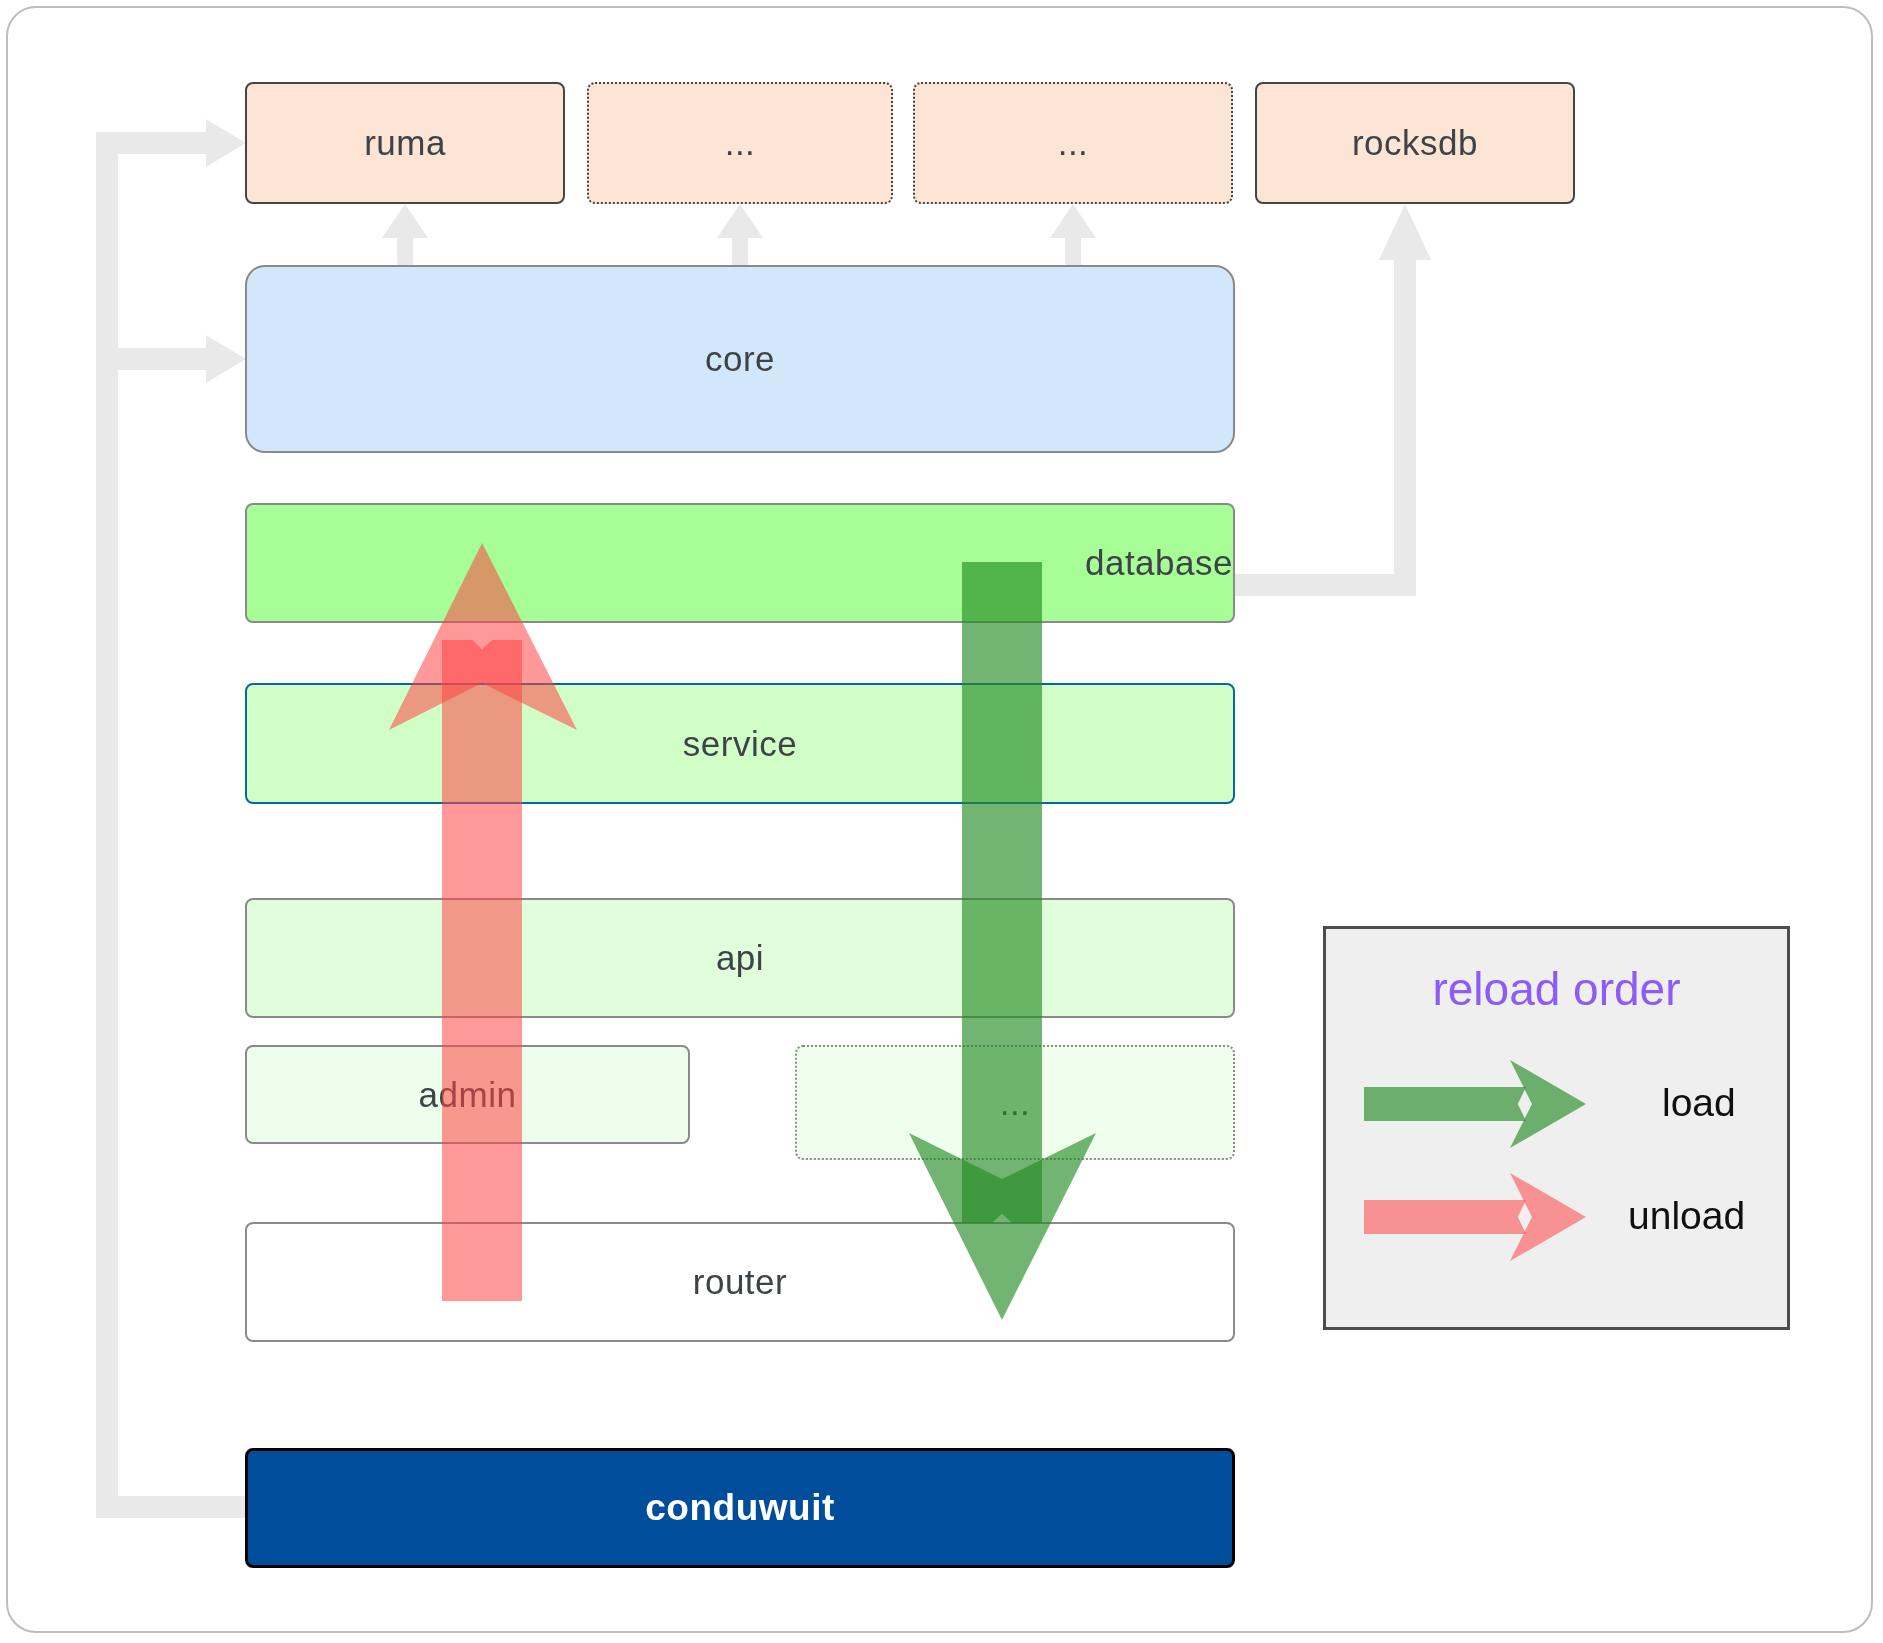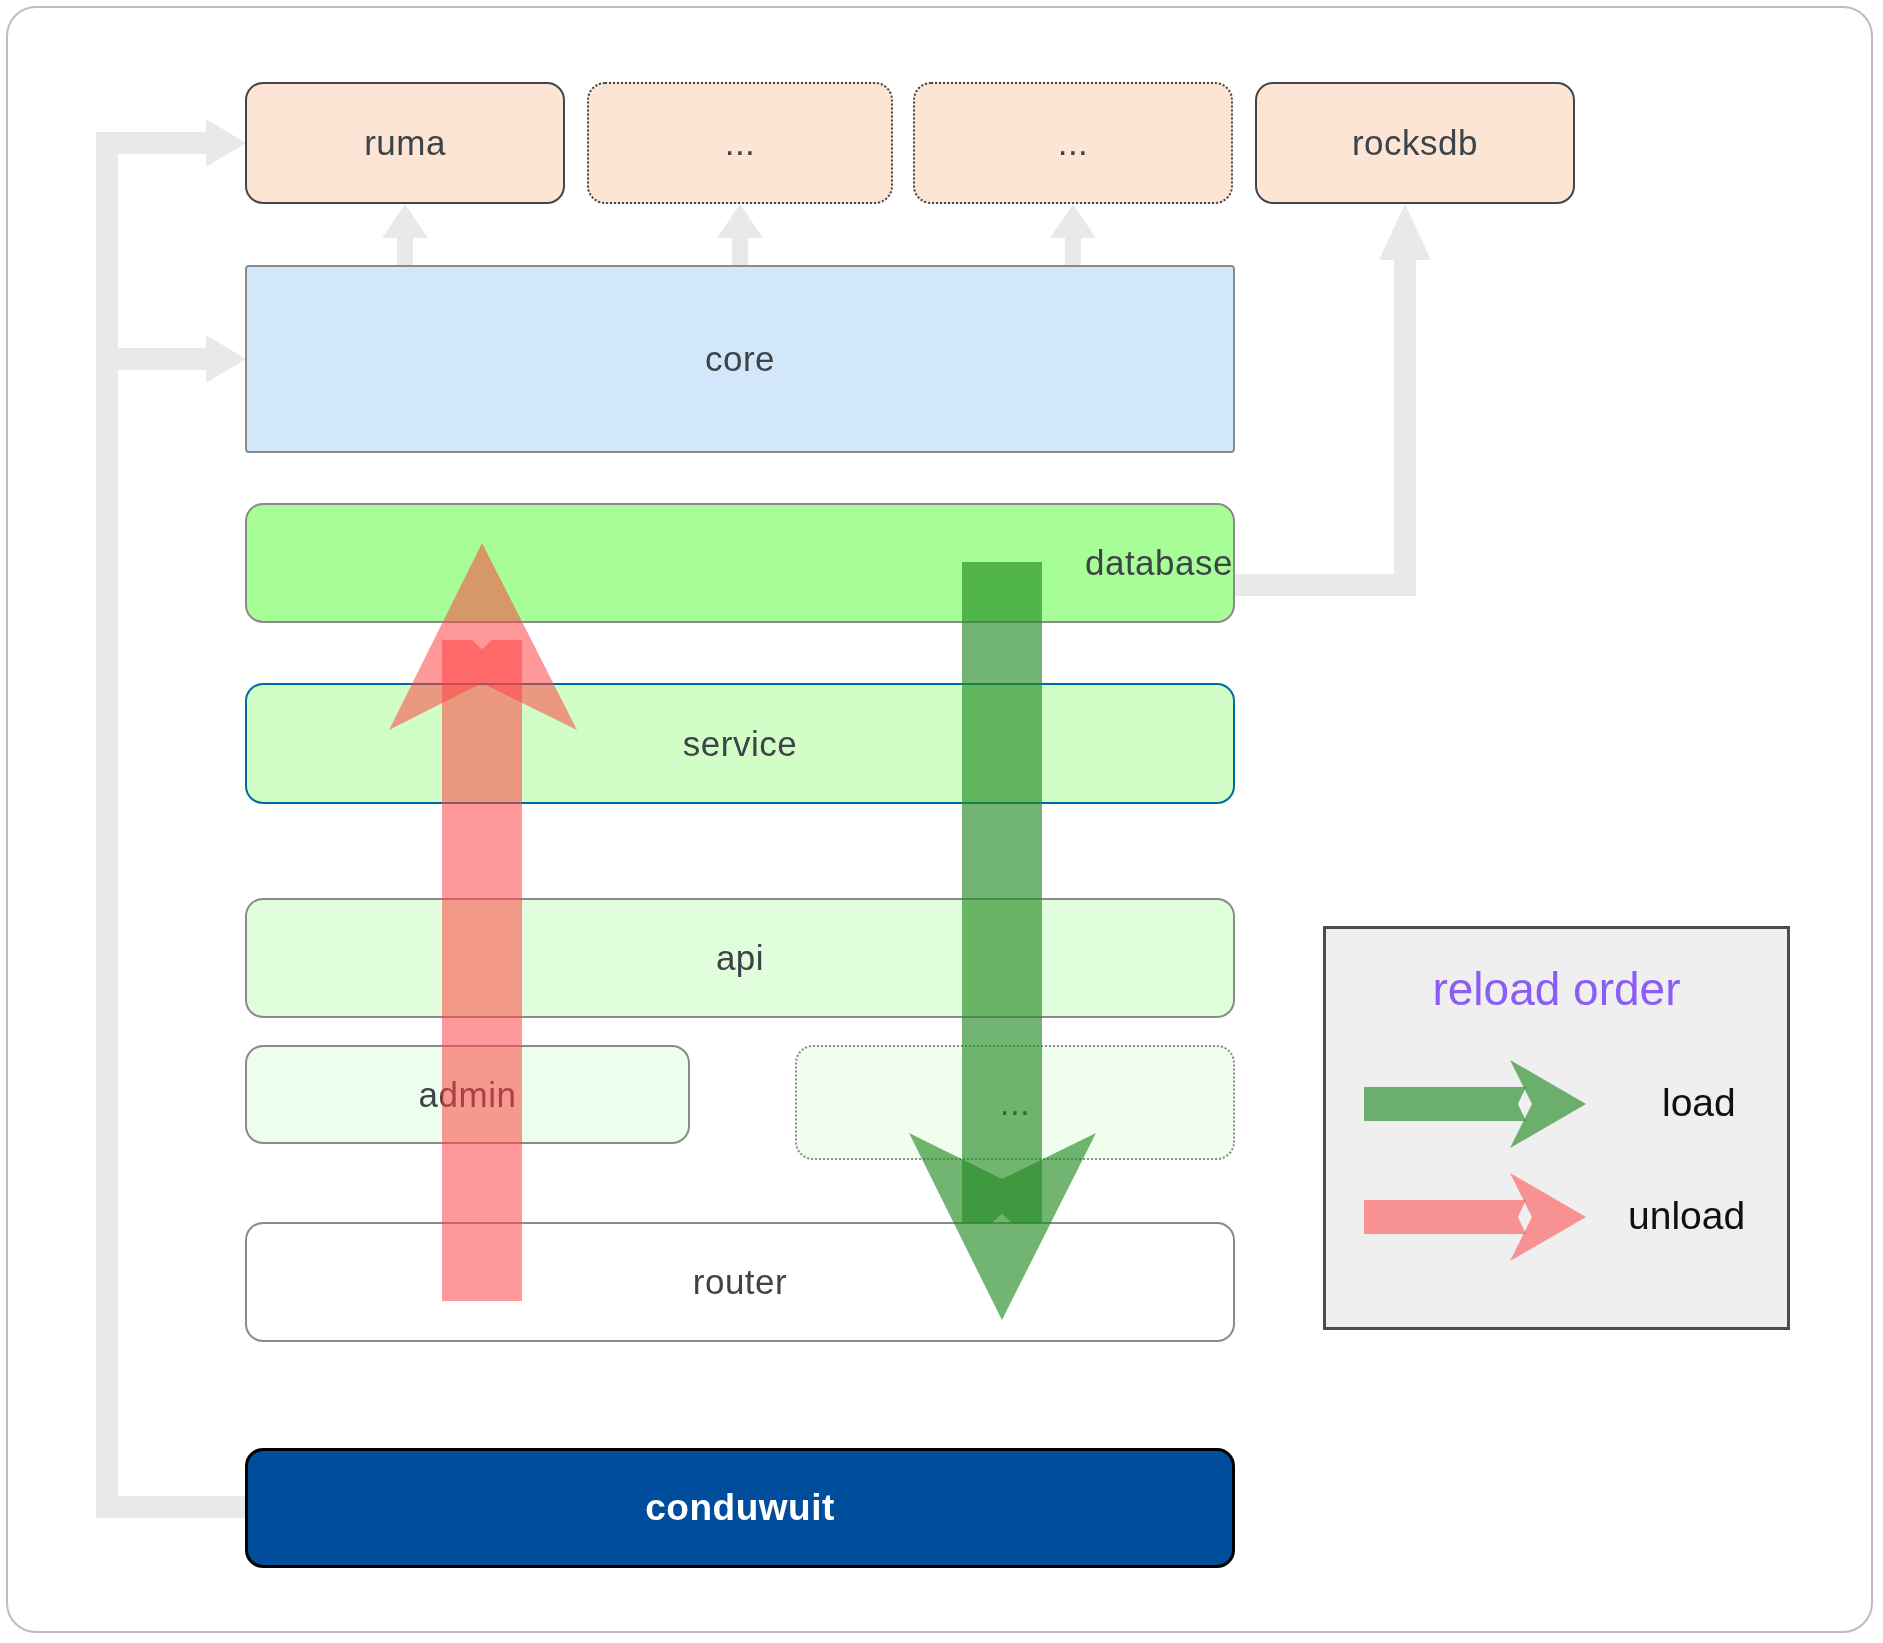--- a/index.html
+++ b/index.html
@@ -1,21 +1,21 @@
 <!DOCTYPE html>
 <html><head>
 <meta charset="utf-8">
 <style>
   html,body{margin:0;padding:0;background:#ffffff;}
   #stage{position:relative;width:1883px;height:1643px;background:#ffffff;overflow:hidden;
          font-family:"Liberation Sans", sans-serif;}
   .frame{position:absolute;left:6px;top:6px;width:1867px;height:1627px;
          border:2px solid #bdbdbd;border-radius:30px;box-sizing:border-box;}
   .box{position:absolute;box-sizing:border-box;display:flex;align-items:center;justify-content:center;
-       font-size:35px;color:#3d4347;border-radius:18px;letter-spacing:.5px;}
+       font-size:35px;color:#3d4347;border-radius:8px;letter-spacing:.5px;}
   .peach{background:#fce5d5;border:2.5px solid #454545;}
   .peach-dot{background:#fce5d5;border:2.5px dotted #454545;}
   .gray{position:absolute;background:#e9e9e9;}
   .tri{position:absolute;background:#e9e9e9;}
   .arrow-part{position:absolute;}
   .red-fill{background:rgba(255,68,68,0.55);}
   .green-fill{background:rgba(34,139,34,0.64);}
   .legend-title{position:absolute;width:467px;text-align:center;font-size:46px;color:#8b5cf6;}
   .legend-label{position:absolute;font-size:39px;color:#101010;}
 </style>
@@ -50,21 +50,21 @@
   <div class="box peach-dot" style="left:587px;top:82px;width:306px;height:122px;">
     <span>...</span>
   </div>
   <div class="box peach-dot" style="left:913px;top:82px;width:320px;height:122px;">
     <span>...</span>
   </div>
   <div class="box peach" style="left:1255px;top:82px;width:320px;height:122px;">
     <span>rocksdb</span>
   </div>
 
-  <div class="box" style="left:245px;top:265px;width:990px;height:188px;background:#d3e7fb;border:2px solid #8a8a8a;border-radius:4px;">
+  <div class="box" style="left:245px;top:265px;width:990px;height:188px;background:#d3e7fb;border:2px solid #8a8a8a;border-radius:20px;">
     <span>core</span>
   </div>
 
   <div class="box" style="left:245px;top:503px;width:990px;height:120px;background:#a7fe97;border:2px solid #8a8a8a;justify-content:flex-end;">
     <span>database</span>
   </div>
 
   <div class="box" style="left:245px;top:683px;width:990px;height:121px;background:#d1fec7;border:2px solid #0369a1;">
     <span>service</span>
   </div>

